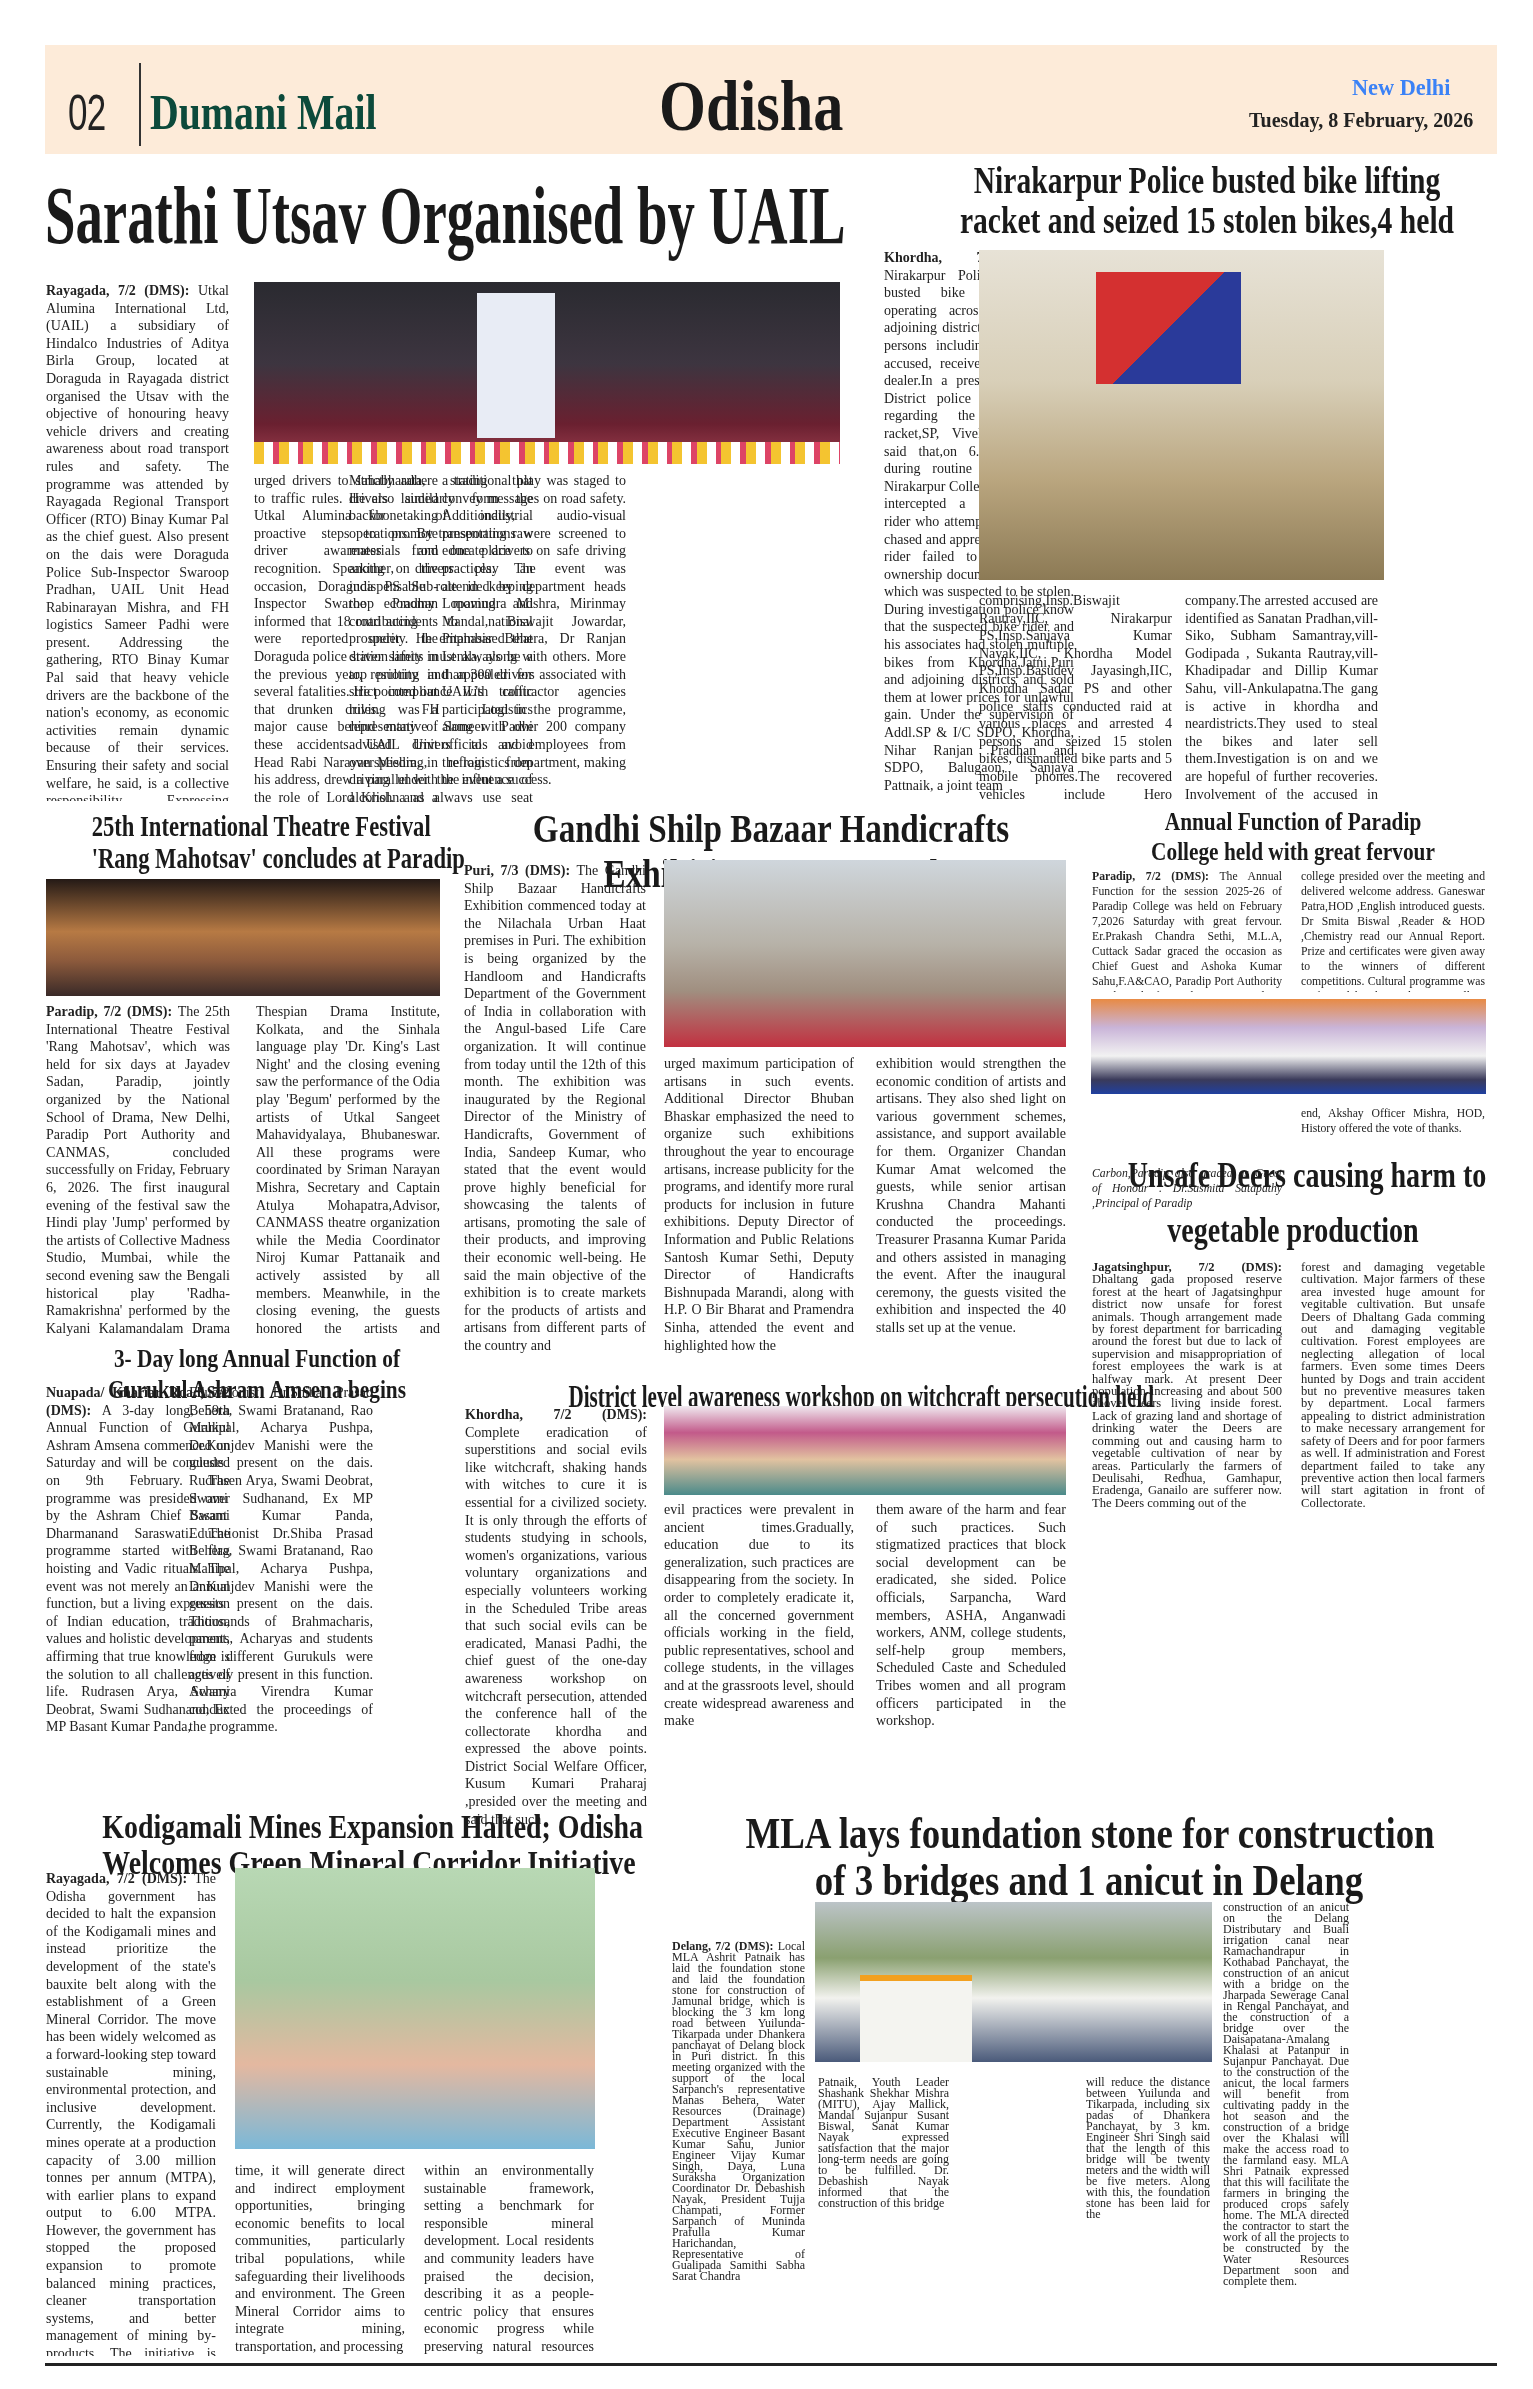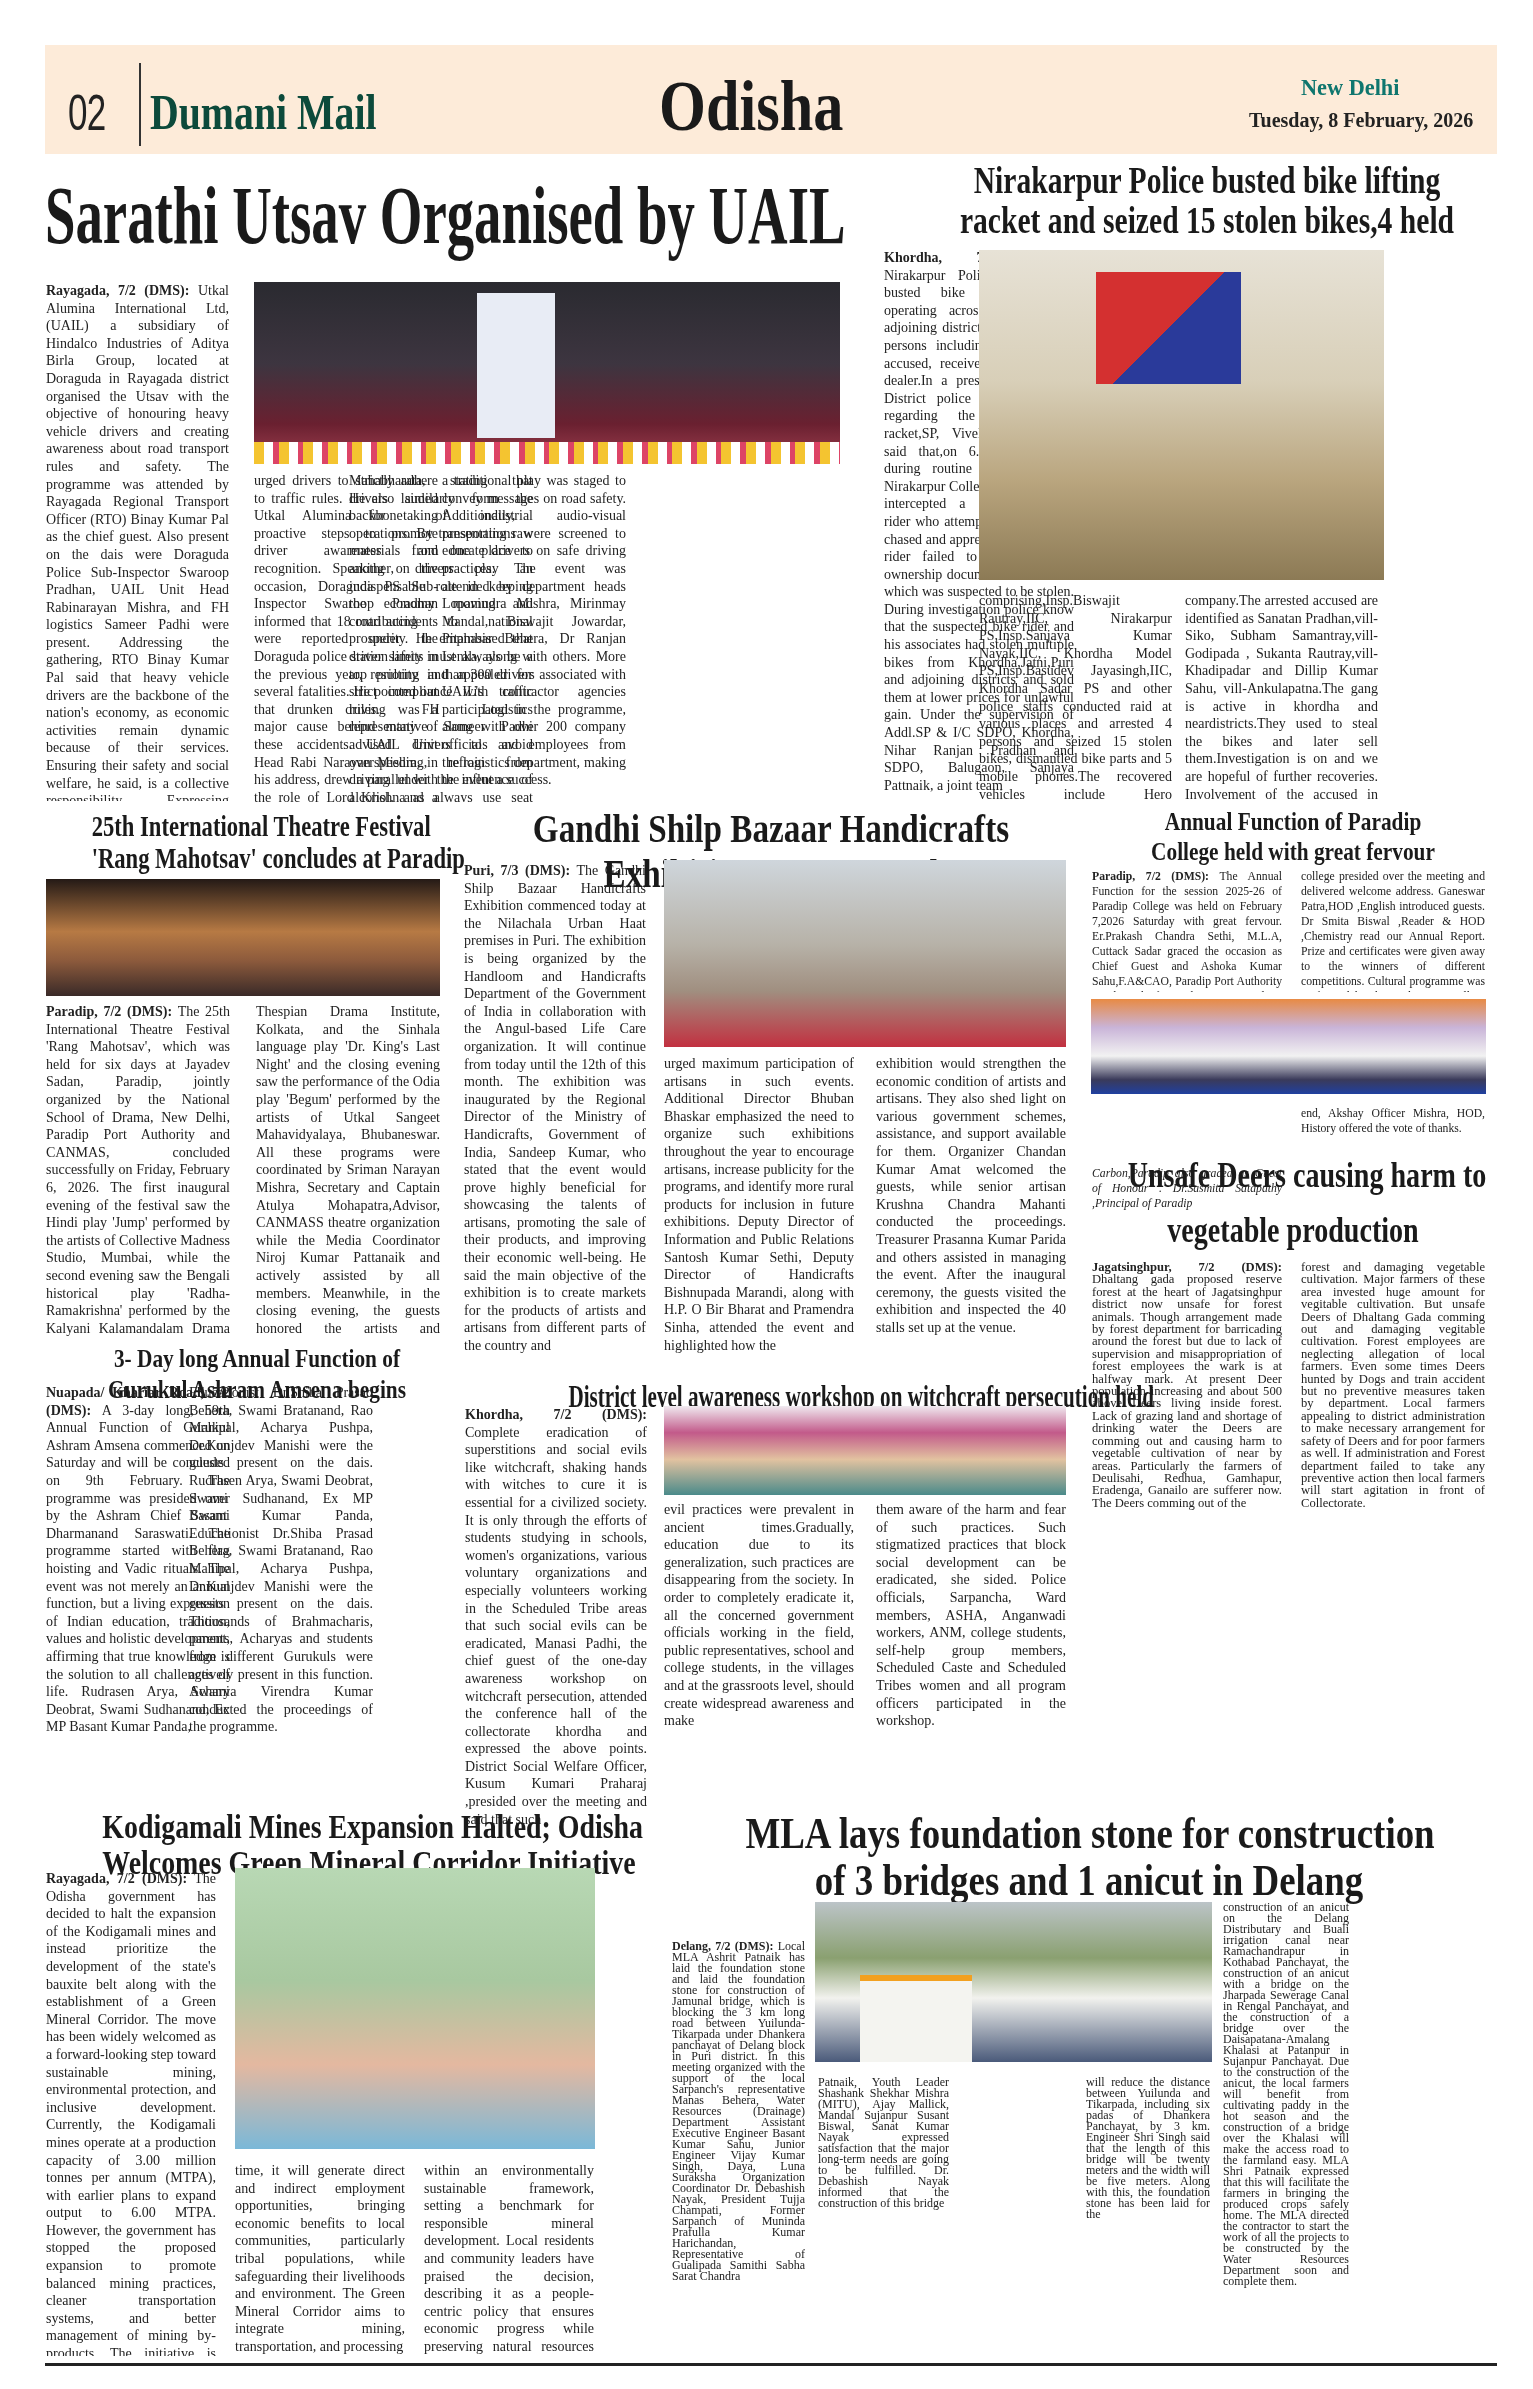--- a/index.html
+++ b/index.html
@@ -3,21 +3,21 @@
 <meta charset="utf-8">
 <style>
   * { box-sizing: border-box; margin: 0; padding: 0; }
   body { width: 1533px; height: 2389px; background: #ffffff; position: relative; overflow: hidden; font-family: "Liberation Serif", serif; color: #1e1e1e; }
   .abs { position: absolute; }
   .masthead { left: 45px; top: 45px; width: 1452px; height: 109px; background: #fdebd9; }
   .page-num { left: 68px; top: 84px; font-family: "Liberation Sans", sans-serif; font-size: 50px; font-weight: 300; color: #222; letter-spacing: -1.1px; transform: scaleX(0.7); transform-origin: left; }
   .mast-divider { left: 139px; top: 63px; width: 1.7px; height: 83px; background: #333; }
   .paper-name { left: 150px; top: 83px; font-family: "Liberation Serif", serif; font-size: 51px; font-weight: bold; color: #0c4a3b; transform: scaleX(0.78); transform-origin: left; white-space: nowrap; }
   .section-name { left: 659px; top: 66px; font-family: "Liberation Serif", serif; font-size: 71px; font-weight: bold; color: #1a1a1a; transform: scaleX(0.85); transform-origin: left; white-space: nowrap; }
-  .place { left: 1301px; top: 75px; font-size: 22.3px; font-weight: bold; color: #0f766e; white-space: nowrap; }
+  .place { left: 1352px; top: 75px; font-size: 22.3px; font-weight: bold; color: #3b82f6; white-space: nowrap; }
   .date { left: 1249px; top: 109px; font-size: 20px; font-weight: bold; color: #222; white-space: nowrap; }
   .headline { font-family: "Liberation Serif", serif; font-weight: bold; color: #1a1a1a; text-align: center; line-height: 1.05; white-space: nowrap; }
   .body { font-family: "Liberation Serif", serif; font-size: 14px; line-height: 17.6px; text-align: justify; color: #222; }
   .body b { font-weight: bold; }
   .col { position: absolute; overflow: hidden; }
   .photo { position: absolute; overflow: hidden; }
   .rule { position: absolute; background: #222; }
   .photo-sarathi { background: linear-gradient(180deg,#2a2a30 0%,#3d3540 45%,#6a2030 78%,#a04050 100%); }
   .photo-sarathi .banner { position:absolute; left: 223px; top: 11.2px; width: 78px; height: 145px; background:#e8ecf5; }
   .photo-sarathi .flowers { position:absolute; left:0; right:0; bottom:0; height: 22.3px; background: repeating-linear-gradient(90deg,#f4c430 0 10px,#fff 10px 19px,#d46 19px 24.6px); }

